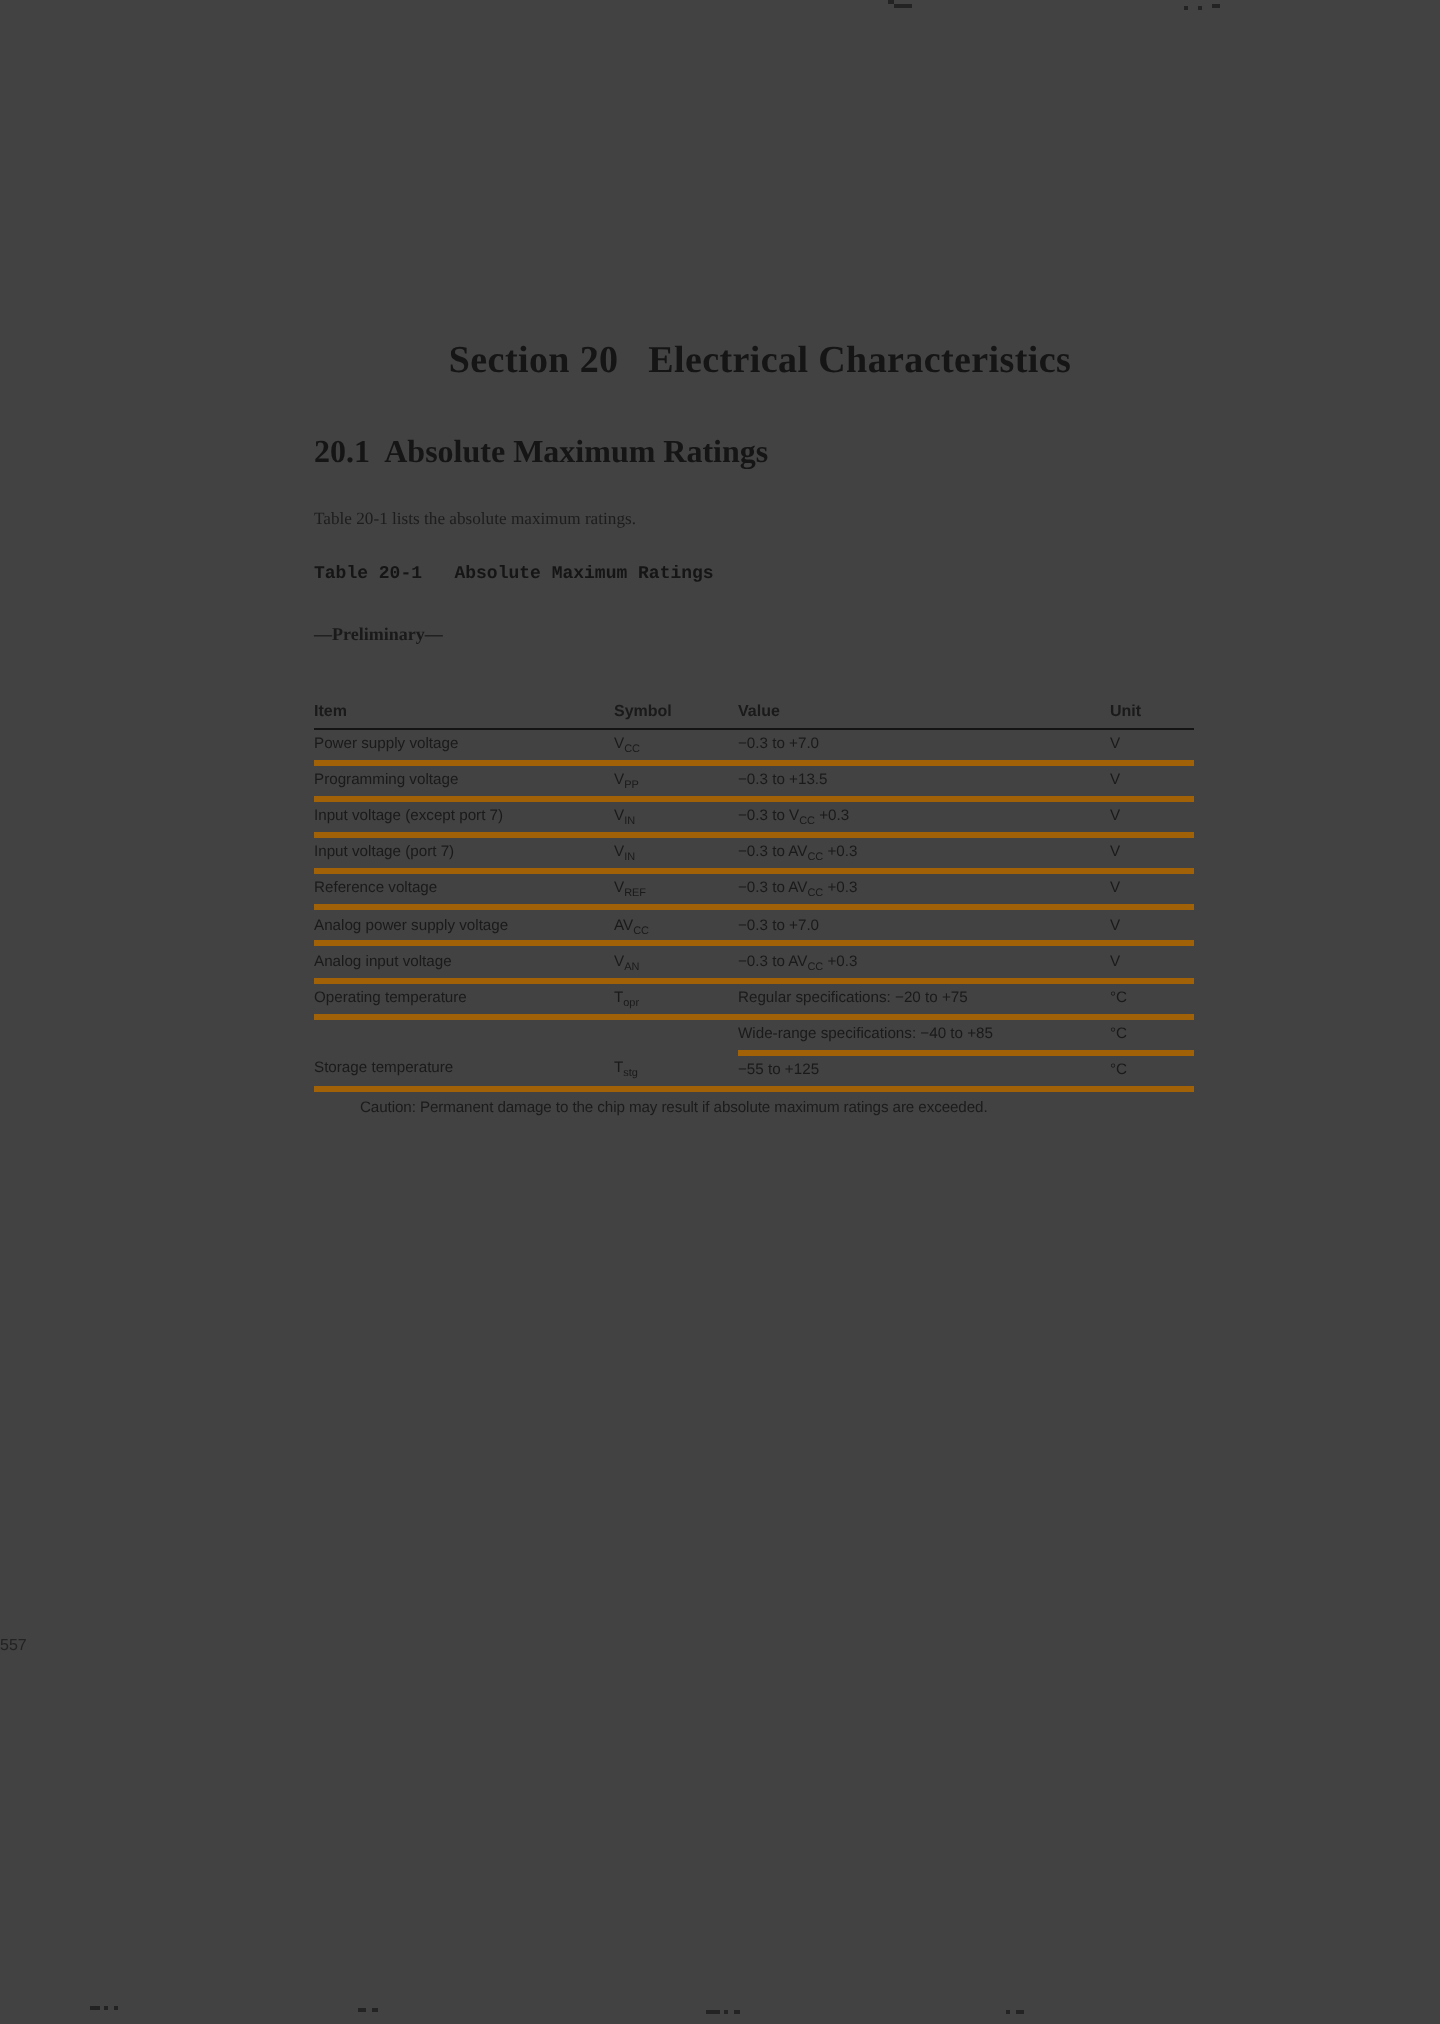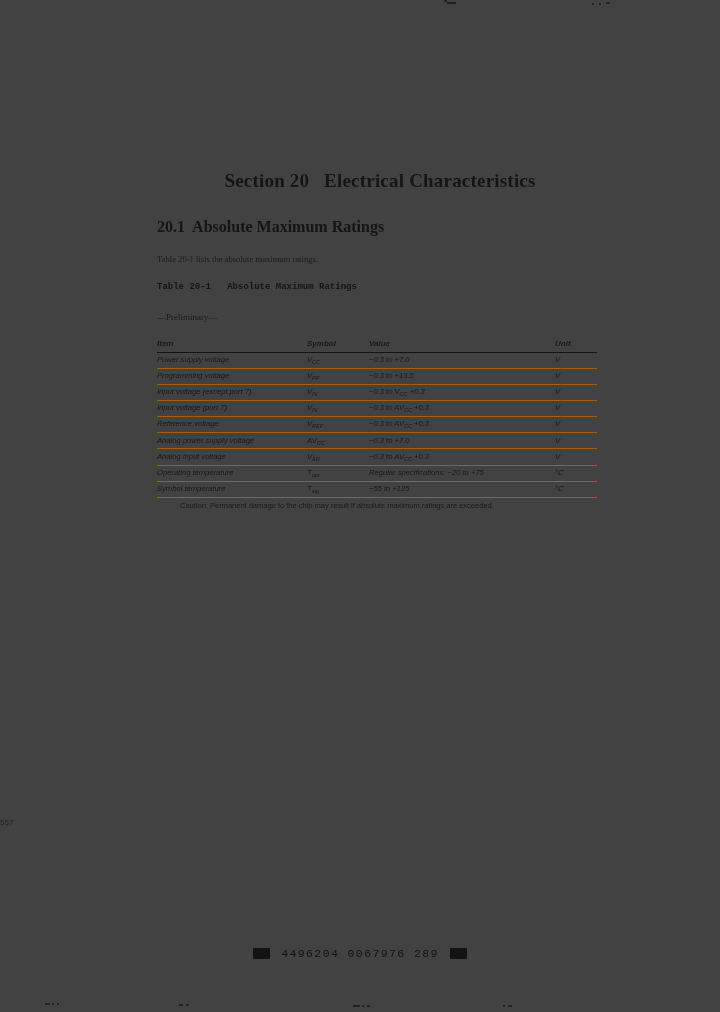--- a/index.html
+++ b/index.html
@@ -67,41 +67,40 @@
     font-size: 9px;
     font-weight: bold;
     color: #151515;
     margin: 0 0 20px 0;
     white-space: pre;
   }
 
   .preliminary {
     font-family: "Liberation Serif", serif;
     font-size: 9px;
-    font-weight: normal;
+    font-weight: bold;
     color: #1a1a1a;
-    margin: 0 0 14px 0;
+    margin: 0 0 26px 0;
   }
 
   table.ratings {
     border-collapse: collapse;
     width: 440px;
     font-family: "Liberation Sans", sans-serif;
     font-size: 7.6px;
     color: #1a1a1a;
     table-layout: fixed;
-    font-style: italic;
   }
 
   table.ratings th,
   table.ratings td {
     text-align: left;
     vertical-align: middle;
     padding: 3.2px 2px 3.2px 0;
-    border-bottom: 1px solid #a16207;
+    border-bottom: 3px solid #a16207;
     line-height: 1.15;
   }
 
   table.ratings thead th {
     font-weight: bold;
     font-size: 8px;
     border-bottom: 1.3px solid #141414;
     padding-bottom: 3.5px;
   }
 
@@ -258,32 +257,33 @@
             <td class="col-value"><span class="val"><span>−0.3 to AV</span><sub>CC</sub><span> +0.3</span></span></td>
             <td class="col-unit unit-cell">V</td>
           </tr>
           <tr>
             <td class="col-item">Operating temperature</td>
             <td class="col-symbol"><span class="sym"><span>T</span><sub>opr</sub></span></td>
             <td class="col-value"><span class="val"><span>Regular specifications: −20 to +75</span></span></td>
             <td class="col-unit unit-cell">°C</td>
           </tr>
           <tr>
-            <td class="col-item">Symbol temperature</td>
+            <td class="col-item no-rule"></td>
+            <td class="col-symbol no-rule"></td>
+            <td class="col-value"><span class="val"><span>Wide-range specifications: −40 to +85</span></span></td>
+            <td class="col-unit unit-cell">°C</td>
+          </tr>
+          <tr>
+            <td class="col-item">Storage temperature</td>
             <td class="col-symbol"><span class="sym"><span>T</span><sub>stg</sub></span></td>
             <td class="col-value"><span class="val"><span>−55 to +125</span></span></td>
             <td class="col-unit unit-cell">°C</td>
           </tr>
         </tbody>
     </table>
 
     <p class="caution">Caution: Permanent damage to the chip may result if absolute maximum ratings are exceeded.</p>
   </div>
 
   <div class="page-number">557</div>
 
-  <div class="barcode-row">
-    <span class="bc-block"></span>
-    <span class="bc-digits">4496204 0067976 289</span>
-    <span class="bc-block"></span>
-  </div>
 
 </div>
 
 </body></html>

